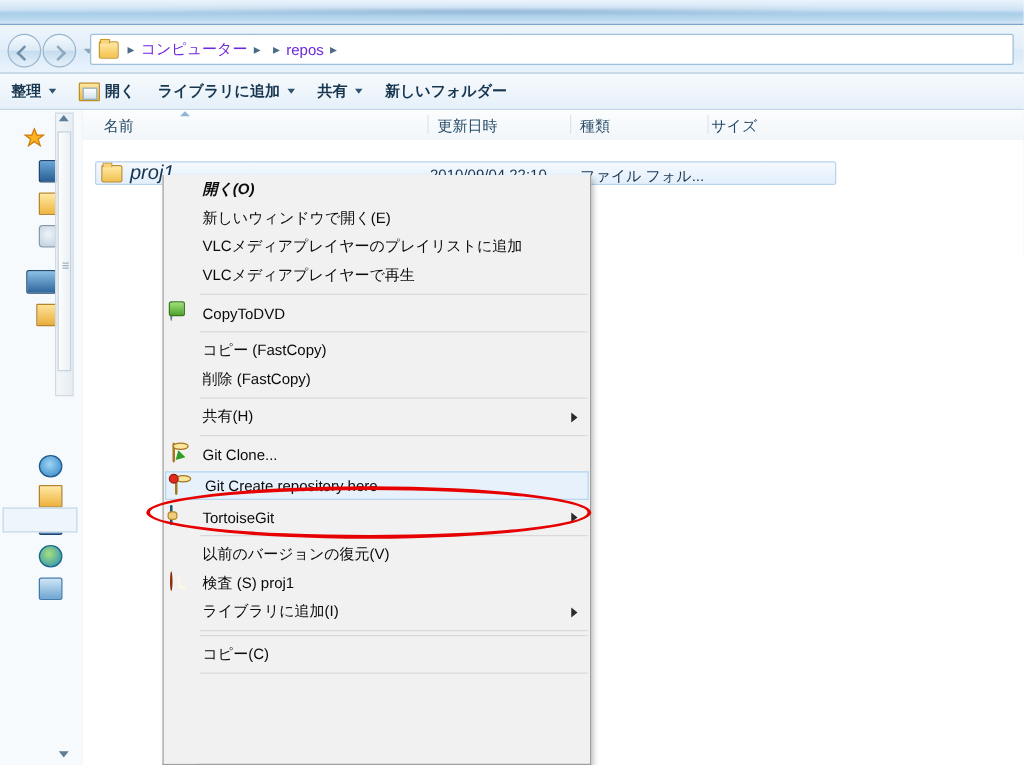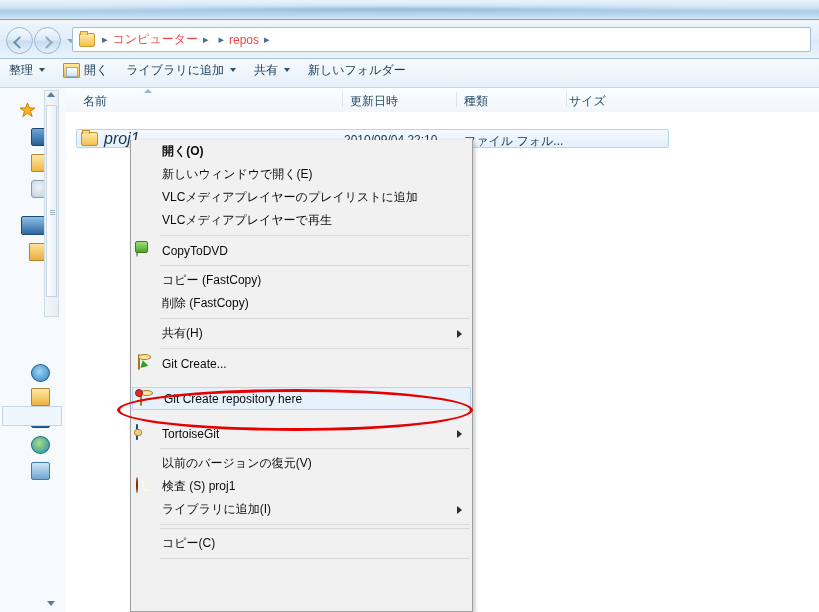--- a/index.html
+++ b/index.html
@@ -61,28 +61,28 @@
     background:linear-gradient(to bottom,#ffe9a8,#f5c24d);
     border:1px solid #c99a2e;border-radius:1px 2px 2px 2px;
   }
   .crumb-folder::before{
     content:"";position:absolute;left:0;top:-3px;width:6px;height:3px;
     background:#f7d478;border:1px solid #c99a2e;border-bottom:none;border-radius:1px 1px 0 0;
   }
   .crumb-sep{
     color:#4a6b88;font-size:11px;margin:0 5px;flex:0 0 auto;user-select:none;
   }
-  .crumb-txt{color:#ef4444;font-size:12px;white-space:nowrap;flex:0 0 auto;}
+  .crumb-txt{color:#6d28d9;font-size:12px;white-space:nowrap;flex:0 0 auto;}
 
   
   #toolbar{
     position:absolute;left:0;top:59px;width:819px;height:28px;
     background:linear-gradient(to bottom,#f6fafd 0%,#eef5fb 50%,#e6f0f9 100%);
     border-bottom:1px solid #c3d7e8;
-    display:flex;align-items:flex-start;
+    display:flex;align-items:center;font-weight:bold;
   }
   .tbitem{
     display:flex;align-items:center;gap:4px;height:22px;padding:0 9px;
     color:#17364f;font-size:12px;white-space:nowrap;
   }
   .tbcaret{width:0;height:0;border-left:3px solid transparent;border-right:3px solid transparent;border-top:4px solid #2c5372;margin-left:2px;}
   .tbicon-open{
     width:15px;height:13px;position:relative;
     background:linear-gradient(to bottom,#ffe7a0,#f0b93f);
     border:1px solid #bf8e26;border-radius:1px;
@@ -157,24 +157,24 @@
     background:#f1f1f1;border:1px solid #a0a0a0;border-top:none;
     box-sizing:border-box;overflow:hidden;
     box-shadow:2px 2px 4px rgba(0,0,0,.22);
   }
   #ctxgutter{position:absolute;left:0;top:0;width:27px;height:100%;background:#f1f1f1;}
   .mi{
     position:relative;height:23px;display:flex;align-items:center;
     padding-left:31px;box-sizing:border-box;font-size:12px;color:#0b0b0b;
     white-space:nowrap;
   }
-  .mi.bold{font-weight:bold;}
+  .mi.bold{font-weight:bold;font-style:italic;}
   .mi.sel{
     background:#e6f1fb;border:1px solid #b4d6f0;height:23px;
-    margin:12px 1px;
+    margin:2px 1px;
   }
   .sep{height:1px;background:#d9d9d9;margin:3px 2px 3px 29px;}
   .arrow{
     position:absolute;right:10px;top:8px;width:0;height:0;
     border-top:4px solid transparent;border-bottom:4px solid transparent;border-left:5px solid #2b2b2b;
   }
   .micon{position:absolute;left:5px;top:3px;width:16px;height:16px;}
 
   
   .ic-dvd{
@@ -374,21 +374,21 @@
       <span>共有(H)</span>
       <span class="arrow"></span>
     </div>
 
     <div class="sep"></div>
 
     <div class="mi">
       <span class="micon">
         <span class="ic-gitcyl"><span class="ic-arrowgreen"></span></span>
       </span>
-      <span>Git Create...</span>
+      <span>Git Clone...</span>
     </div>
     <div class="mi sel">
       <span class="micon">
         <span class="ic-gitcyl"><span class="ic-reddot"></span></span>
       </span>
       <span>Git Create repository here</span>
     </div>
     <div class="mi">
       <span class="micon"><span class="ic-tortoise"></span></span>
       <span>TortoiseGit</span>

